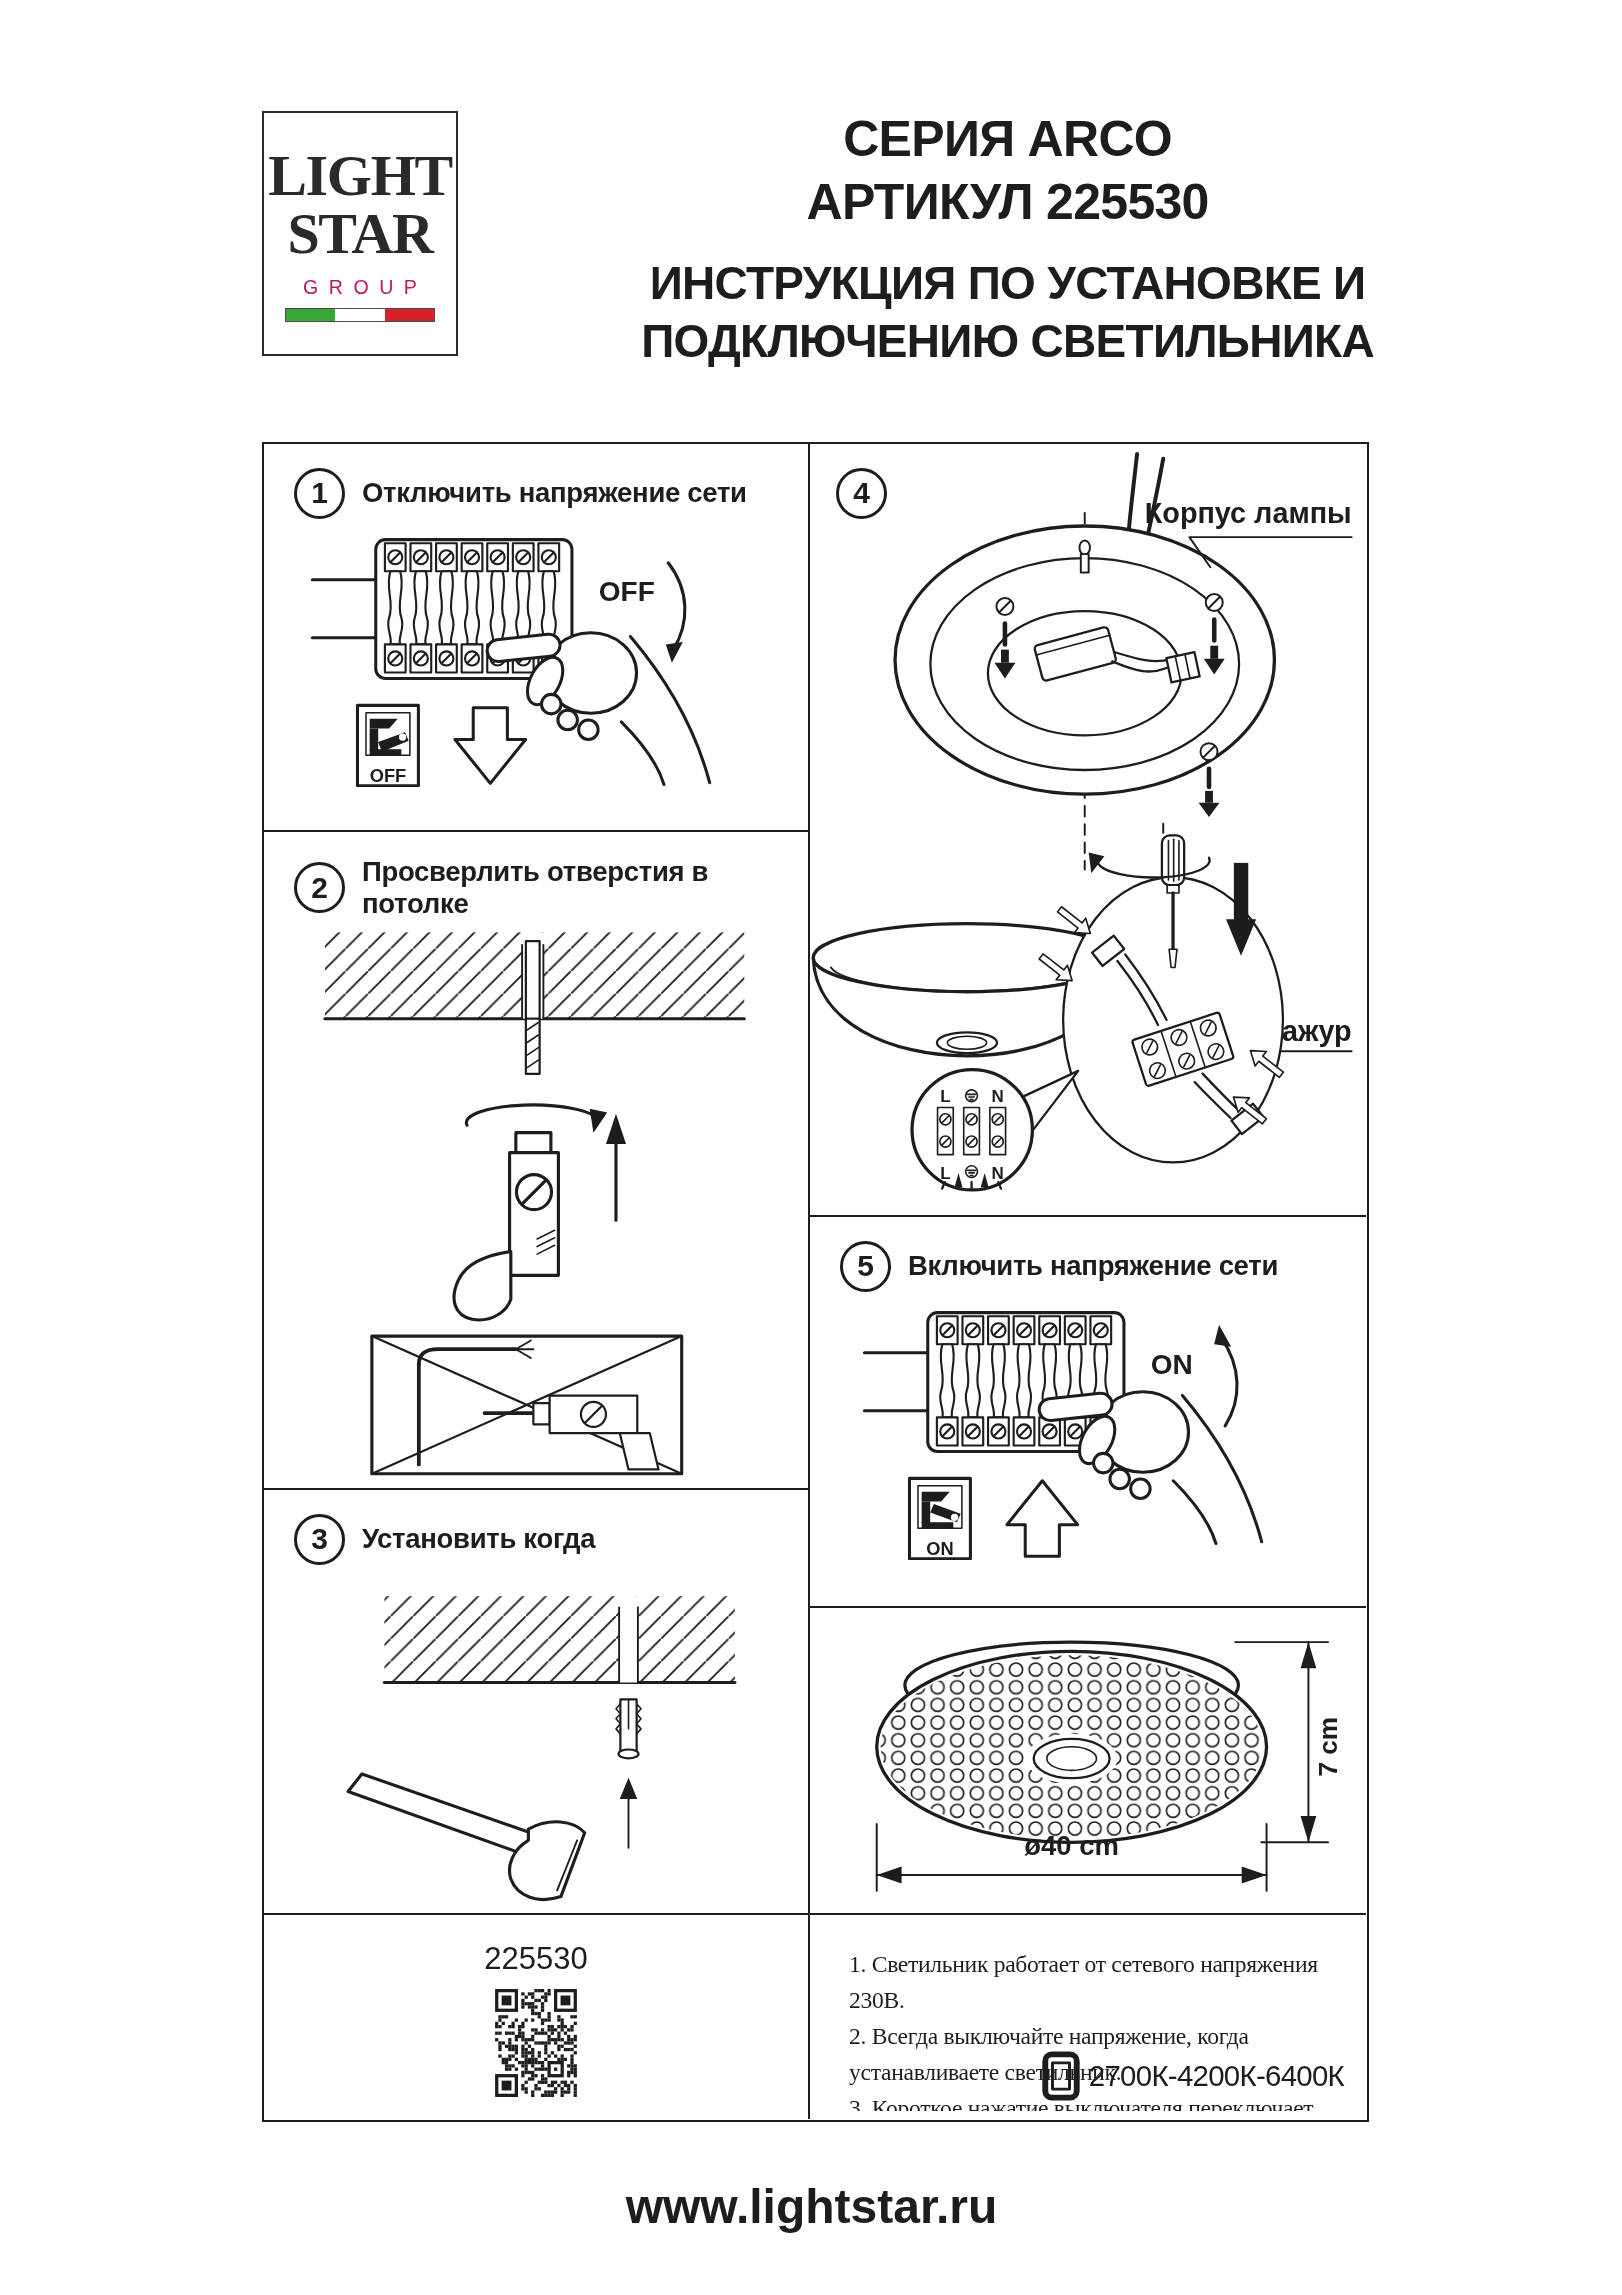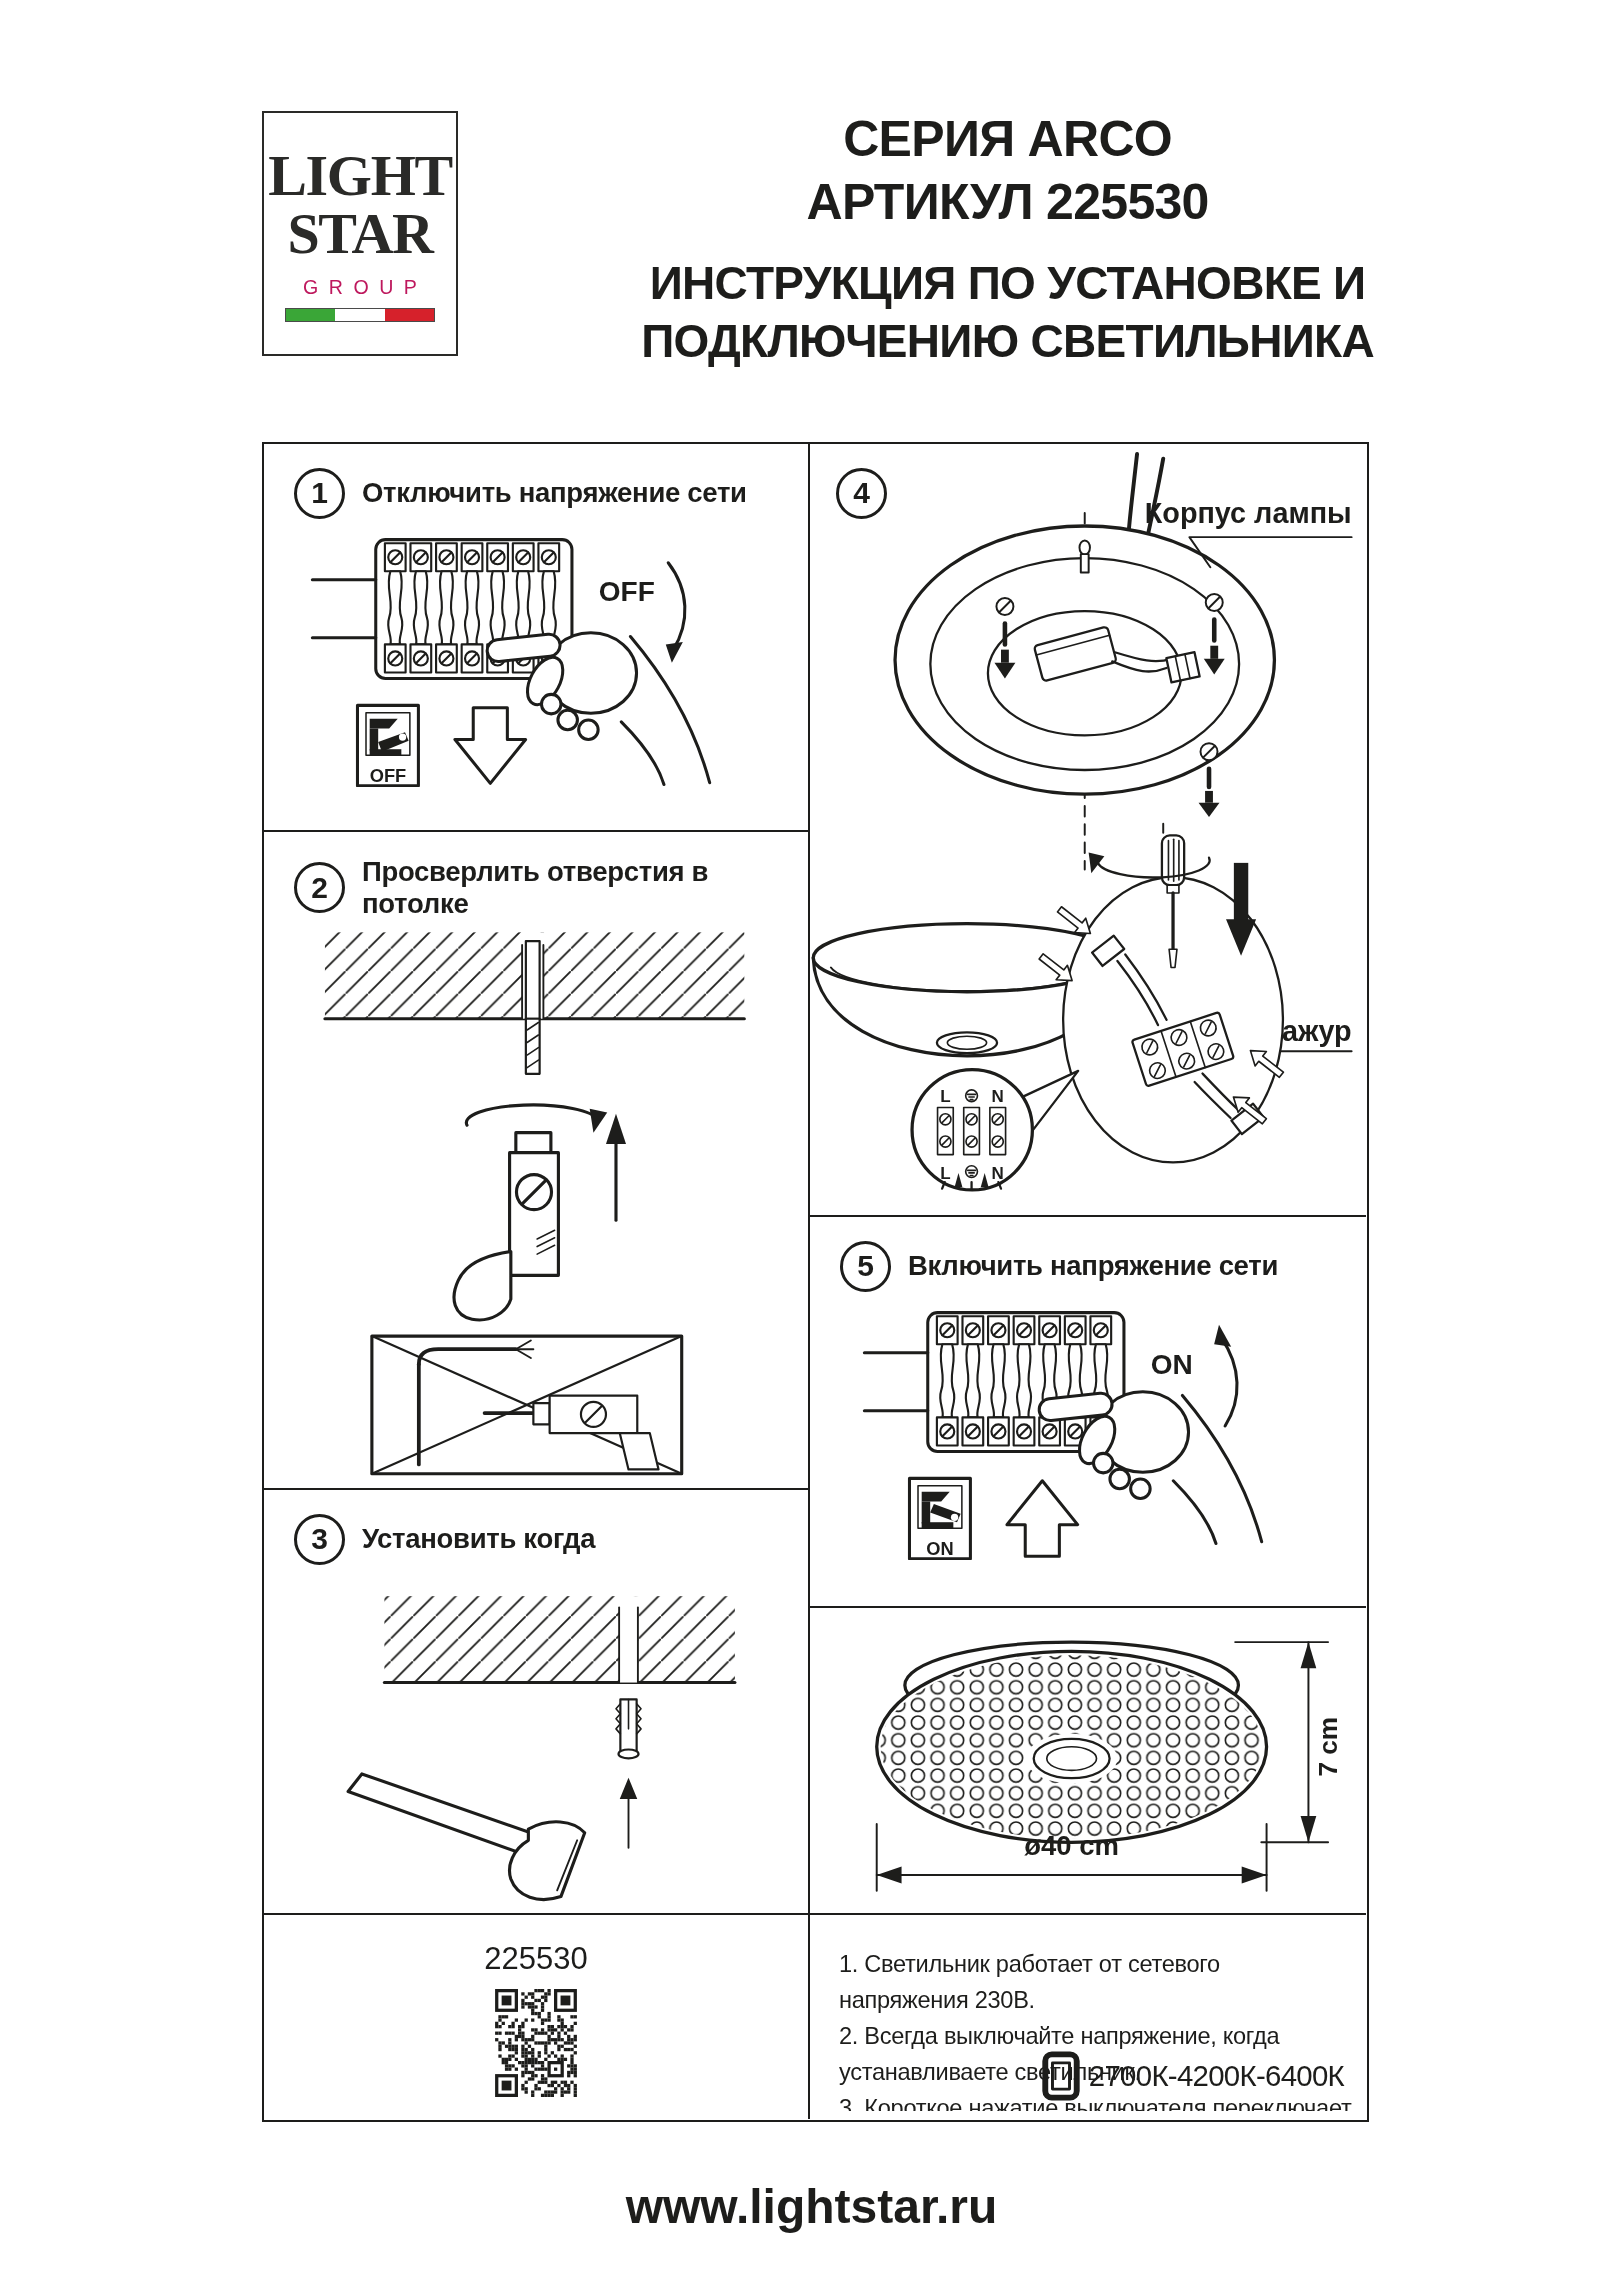--- a/index.html
+++ b/index.html
@@ -38,21 +38,21 @@
   svg .ln{stroke:#1d1d1b;fill:none;stroke-width:4;stroke-linecap:round;stroke-linejoin:round;}
   svg .s25{stroke-width:2.5}  svg .s3{stroke-width:3}  svg .s35{stroke-width:3.5}
   svg .s5{stroke-width:5}     svg .s6{stroke-width:6}  svg .s7{stroke-width:7}
   svg .wh{fill:#ffffff;}
   svg .blk{fill:#1d1d1b;stroke:none;}
   svg text{fill:#1d1d1b;stroke:none;font-family:"Liberation Sans",sans-serif;font-weight:700;}
 
   
   .article-cell{text-align:center;padding-top:26px;}
   .article-num{font-size:31px;font-weight:400;}
-  .notes{padding:31px 13px 0 29px;font-size:23.6px;line-height:36px;letter-spacing:-0.3px;}
+  .notes{padding:31px 13px 0 39px;font-size:23.6px;line-height:36px;letter-spacing:-0.3px;font-family:Liberation Serif, serif;}
   .temp-row{position:absolute;right:22px;bottom:10.5px;display:flex;align-items:center;gap:9px;}
   .temp-label{font-size:29.4px;font-weight:400;letter-spacing:-0.7px;}
 
   .footer{left:0;top:2179px;width:100%;text-align:center;font-size:48px;font-weight:700;}
 </style>
 </head>
 <body>
 
 <div class="page">
 

